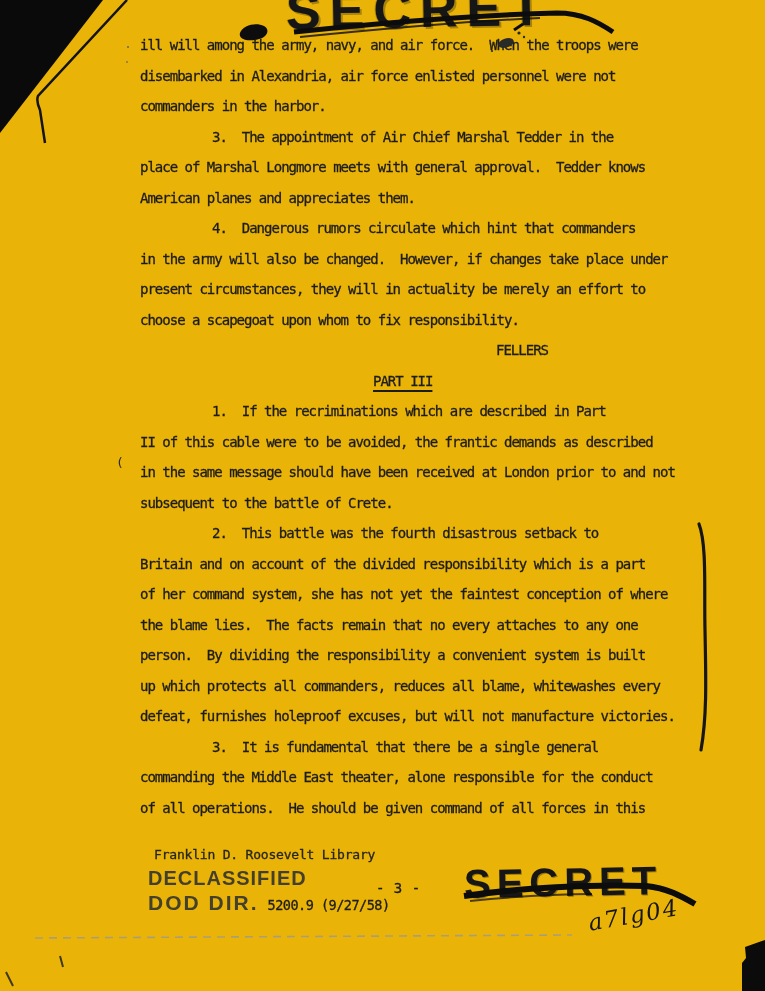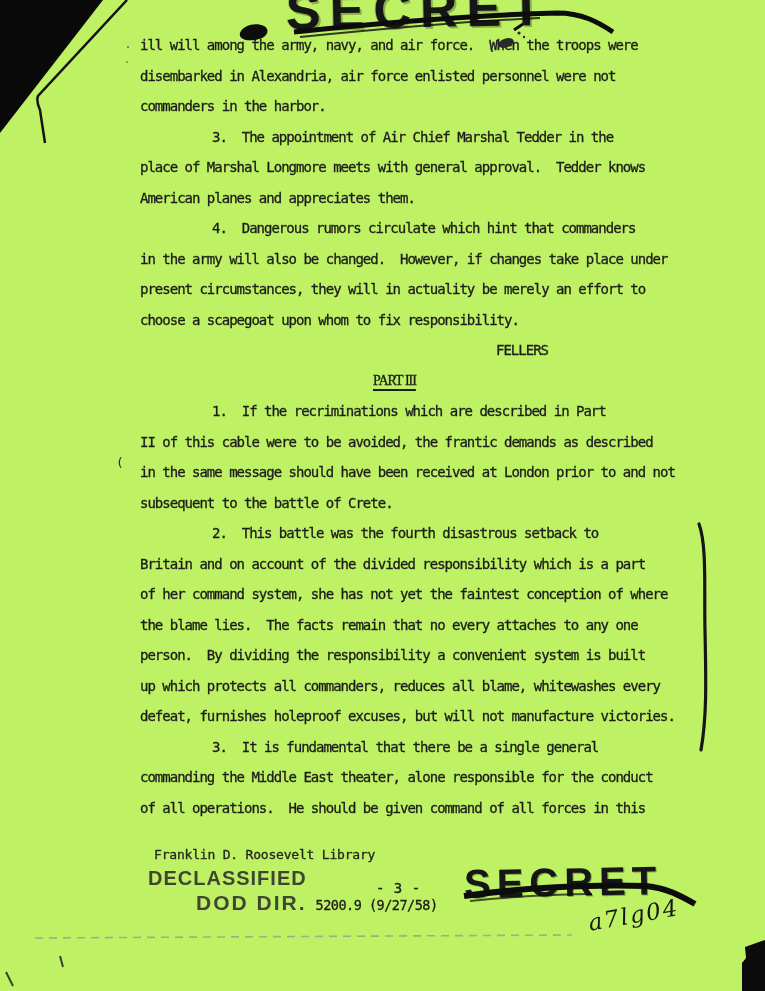--- a/index.html
+++ b/index.html
@@ -1,39 +1,38 @@
 <!DOCTYPE html>
 <html><head>
 <meta charset="utf-8">
 <style>
   html,body{margin:0;padding:0;background:#6e6e6e;}
   .page{
     position:relative;
     width:765px;height:991px;
     margin:0 auto;
-    background:#bef264;
+    background:#eab308;
     overflow:hidden;
     font-family:"DejaVu Sans Mono",monospace;
     color:#1c1c1a;
   }
   
   .body-text{
     position:absolute;left:140px;top:30px;width:566px;
     font-size:14px;line-height:30.5px;letter-spacing:-1px;
     -webkit-text-stroke:0.3px #1c1c1a;
   }
   .line{white-space:pre;height:30.5px;}
   .line.indent{text-indent:72px;}
   .line.sig{padding-left:356px;}
   .line.heading{
     padding-left:233px;
     text-decoration:underline;
     text-decoration-thickness:2px;
     text-underline-offset:4px;
-    font-family:Liberation Serif, serif;
   }
   
   .stamp{
     position:absolute;
     font-family:"Liberation Sans",sans-serif;
     font-weight:bold;color:#161616;
     white-space:nowrap;
   }
   .stamp-top{
     left:286px;top:-17px;
@@ -56,21 +55,21 @@
   }
   .declassified{
     position:absolute;left:148px;top:867px;
     font-family:"Liberation Sans",sans-serif;font-weight:bold;
     font-size:20px;letter-spacing:1px;color:#33332e;
     filter:blur(0.6px);opacity:0.9;transform:scaleY(1.05);
     white-space:nowrap;
   }
   .dod-row{
     position:absolute;left:148px;top:891px;
-    display:flex;align-items:baseline;gap:9px;white-space:nowrap;margin-left:48px;
+    display:flex;align-items:baseline;gap:9px;white-space:nowrap;
   }
   .dod-heavy{
     font-family:"Liberation Sans",sans-serif;font-weight:bold;
     font-size:21px;letter-spacing:2px;color:#34342f;
     filter:blur(0.7px);opacity:0.9;
   }
   .dod-detail{
     font-size:13.5px;letter-spacing:-0.5px;color:#1c1c1a;
     -webkit-text-stroke:0.3px #1c1c1a;
   }

